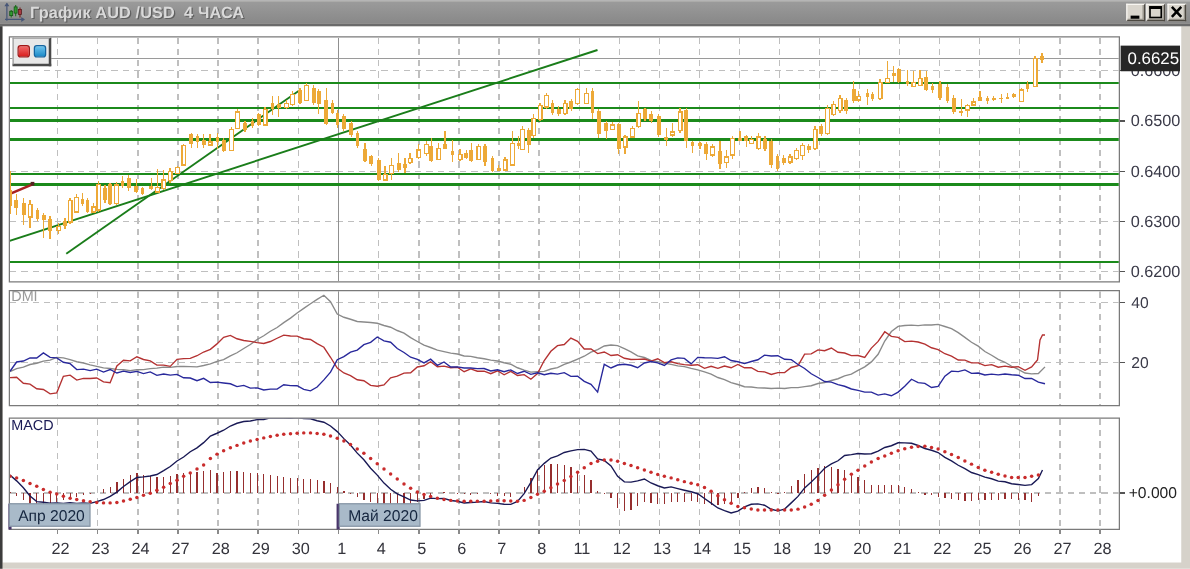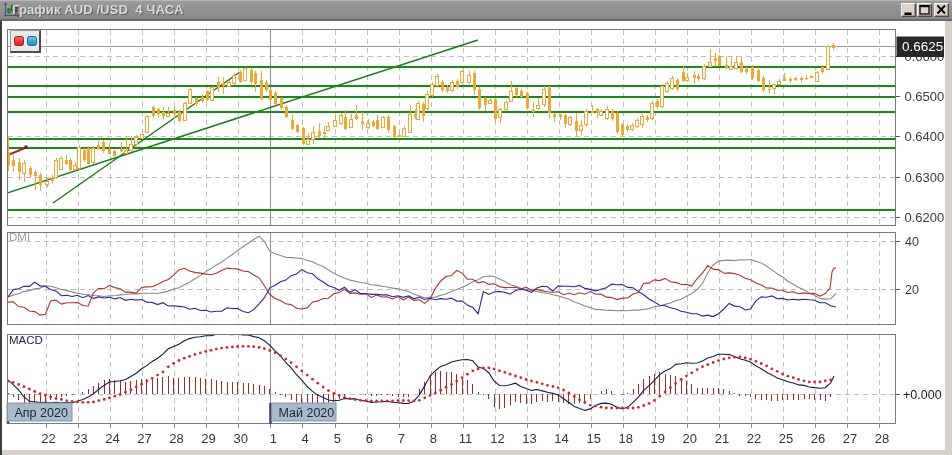--- a/index.html
+++ b/index.html
@@ -1,21 +1,21 @@
 <!DOCTYPE html>
 <html><head><meta charset="utf-8"><style>
 html,body{margin:0;padding:0;}
 body{width:952px;height:455px;position:relative;overflow:hidden;background:#d6d2ca;
 font-family:"Liberation Sans",sans-serif;}
 text{font-family:"Liberation Sans",sans-serif;}
 #titlebar{position:absolute;left:0;top:0;width:952px;height:19px;
 background:linear-gradient(#9b9b9b,#888888);border-top:1px solid #b5b5b5;box-sizing:border-box;}
 #titleline{position:absolute;left:0;top:19px;width:952px;height:2px;background:#6b6b6b;}
 #client{position:absolute;left:2px;top:21px;width:943px;height:429px;background:#ffffff;}
-#ttext{position:absolute;left:12px;top:2px;font-size:13px;font-weight:bold;color:#d9d9d9;
+#ttext{position:absolute;left:24px;top:2px;font-size:13px;font-weight:bold;color:#d9d9d9;
 text-shadow:1px 1px 0 rgba(80,80,80,0.75);letter-spacing:0.1px;}
 .wbtn{position:absolute;top:3px;width:15px;height:14px;background:#d9d5cd;
 border-top:1px solid #f7f5f1;border-left:1px solid #f7f5f1;
 border-right:1px solid #4d4942;border-bottom:1px solid #4d4942;box-sizing:border-box;}
 .wbtn .inner{position:absolute;left:0;top:0;right:0;bottom:0;
 border-right:1px solid #97938b;border-bottom:1px solid #97938b;}
 #toolbar{position:absolute;left:10px;top:30px;width:28px;height:20px;background:#e8e8e8;
 border:1px solid #9a9a9a;border-right:2px solid #4a4a4a;border-bottom:2px solid #4a4a4a;}
 .tbtn{position:absolute;top:5px;width:10px;height:10px;border-radius:2.5px;box-sizing:border-box;}
 </style></head>

